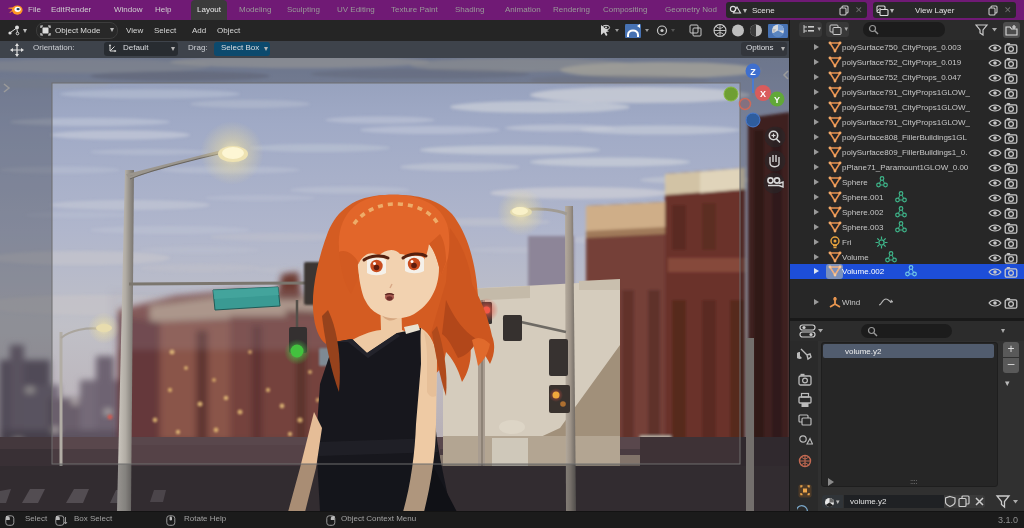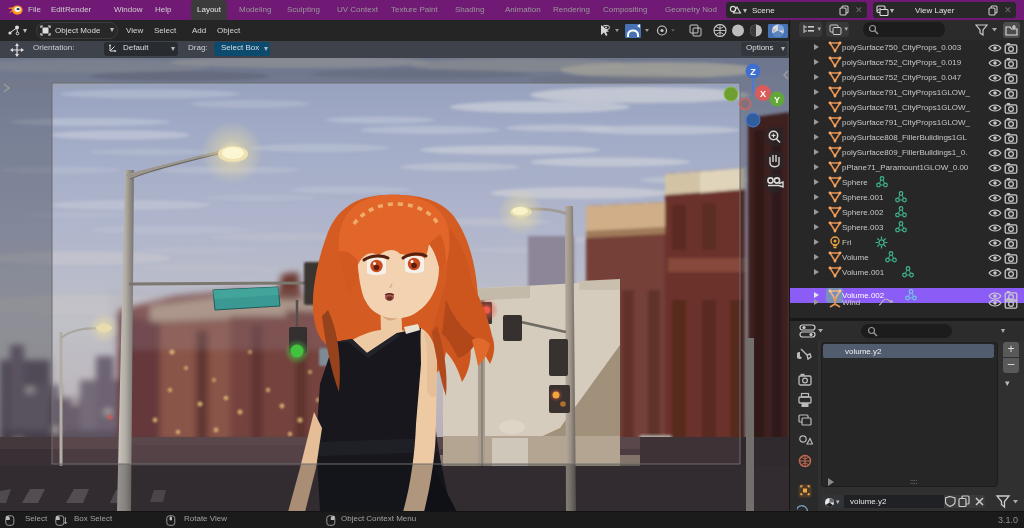--- a/index.html
+++ b/index.html
@@ -378,21 +378,21 @@
       <ellipse cx="10.1" cy="6.1" rx="1.6" ry="1.2" fill="#1f4468"></ellipse>
     </svg>
     <span class="m" style="left:28px">File</span>
     <span class="m" style="left:51px">Edit</span>
     <span class="m" style="left:65px">Render</span>
     <span class="m" style="left:114px">Window</span>
     <span class="m" style="left:155px">Help</span>
     <span class="tab on" style="left:191px;width:26px;text-align:center">Layout</span>
     <span class="tab" style="left:239px">Modeling</span>
     <span class="tab" style="left:287px">Sculpting</span>
-    <span class="tab" style="left:337px">UV Context</span>
+    <span class="tab" style="left:337px">UV Editing</span>
     <span class="tab" style="left:391px">Texture Paint</span>
     <span class="tab" style="left:455px">Shading</span>
     <span class="tab" style="left:505px">Animation</span>
     <span class="tab" style="left:553px">Rendering</span>
     <span class="tab" style="left:603px">Compositing</span>
     <span class="tab" style="left:665px">Geometry Nod</span>
     <div class="idwrap" style="left:726px;width:141px">
       <svg width="13" height="11" viewBox="0 0 13 11" style="margin-left:3px">
         <circle cx="4" cy="4" r="2.6" fill="none" stroke="#ddd" stroke-width="1.1"></circle>
         <path d="M8 2 L11.5 8 H4.5 Z" fill="none" stroke="#ddd" stroke-width="1.1"></path>
@@ -784,21 +784,21 @@
         <svg class="abs" style="left:112px;top:1px" width="12" height="12" viewBox="0 0 12 12">
           <use href="#ipart"></use>
         </svg>
         <svg class="abs" style="left:198px;top:3px" width="14" height="10" viewBox="0 0 14 10">
           <use href="#ieye"></use>
         </svg>
         <svg class="abs" style="left:214px;top:2px" width="14" height="12" viewBox="0 0 14 12">
           <use href="#icam"></use>
         </svg>
       </div>
-    <div class="orow" style="top:268px;background:#8b5cf6;color:#fff">
+    <div class="orow" style="top:244px;background:#1d4ed8;color:#fff">
       <span class="ar" style="border-left-color:#dce5f2"></span>
       <div class="abs" style="left:36px;top:0px;width:17px;height:15px;background:#7a90bc;border-radius:3px"></div>
       <svg class="abs" style="left:38px;top:1px" width="14" height="12" viewBox="0 0 14 12">
           <path d="M2 2 H12 L7 10 Z" fill="none" stroke="#f0b080" stroke-width="1.6"></path>
           <circle cx="2" cy="2" r="1.4" fill="#f7c99d"></circle>
           <circle cx="12" cy="2" r="1.4" fill="#f7c99d"></circle>
           <circle cx="7" cy="10" r="1.4" fill="#f7c99d"></circle>
         </svg>
       <span class="nm">Volume.002</span>
       <svg class="abs" style="left:115px;top:1px" width="12" height="12" viewBox="0 0 12 12">
@@ -923,21 +923,21 @@
     <svg class="abs" style="left:55px;top:3px" width="13" height="11" viewBox="0 0 13 11">
       <rect x="0.8" y="0.8" width="8" height="9.5" rx="2.5" fill="none" stroke="#999" stroke-width="1"></rect>
       <path d="M1 1 Q4.8 0.5 4.8 3 V5 H1 Z" fill="#bbb"></path>
       <path d="M10.5 2 v7 M9 7 l1.5 2 l1.5 -2" stroke="#999" fill="none"></path>
     </svg>
     <span style="left:74px">Box Select</span>
     <svg class="abs" style="left:166px;top:3px" width="10" height="11" viewBox="0 0 10 11">
       <rect x="0.8" y="0.8" width="8" height="9.5" rx="2.5" fill="none" stroke="#999" stroke-width="1"></rect>
       <rect x="3.6" y="1.5" width="2.4" height="4" rx="1.2" fill="#bbb"></rect>
     </svg>
-    <span style="left:184px">Rotate View</span>
+    <span style="left:184px">Rotate Help</span>
     <svg class="abs" style="left:326px;top:3px" width="10" height="11" viewBox="0 0 10 11">
       <rect x="0.8" y="0.8" width="8" height="9.5" rx="2.5" fill="none" stroke="#999" stroke-width="1"></rect>
       <path d="M8.6 1 Q4.8 0.5 4.8 3 V5 H8.6 Z" fill="#bbb"></path>
     </svg>
     <span style="left:341px">Object Context Menu</span>
     <span style="left:998px;top:3px;color:#909090;font-size:9px">3.1.0</span>
   </div>
 
   <div class="abs" style="left:789px;top:20px;width:1px;height:492px;background:#161616;"></div>
   <div class="abs" style="left:790px;top:318px;width:234px;height:3px;background:#191919;"></div>

